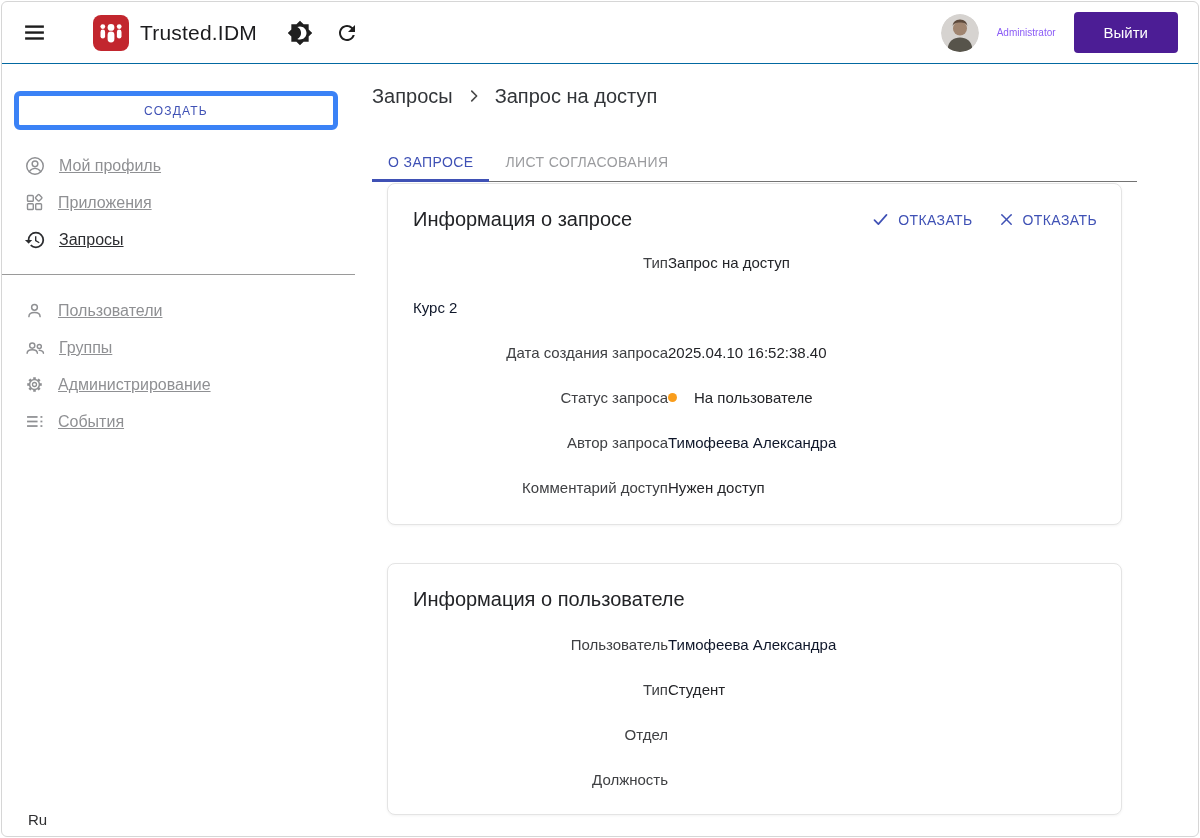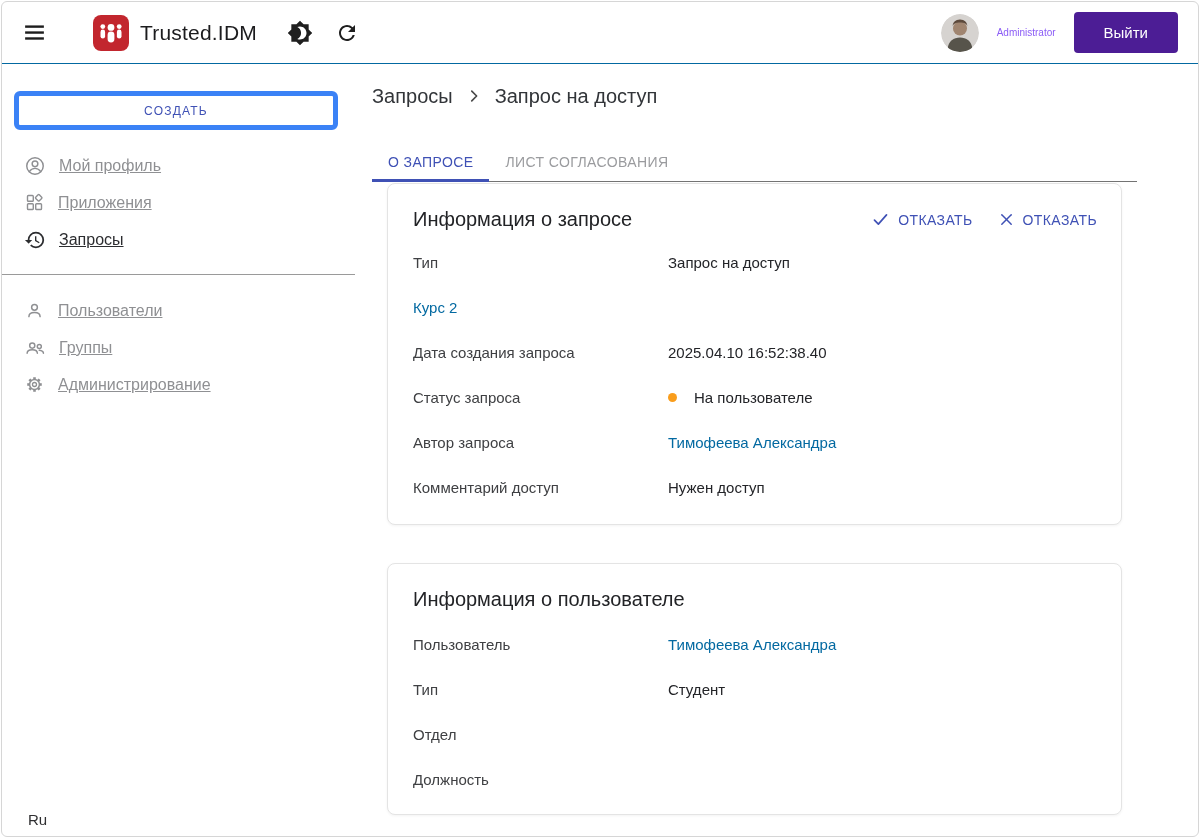--- a/index.html
+++ b/index.html
@@ -57,24 +57,24 @@
   .card-request { margin-top:1px; height:342px; }
   .card-user { margin-top:38px; height:252px; }
   .card-head { display:flex; justify-content:space-between; align-items:flex-start; }
   .card-title { font-size:20px; color:#222326; font-weight:400; }
   .card-actions { display:flex; gap:26px; padding-top:3px; }
   .action-btn { display:flex; align-items:center; gap:9px; color:#3f51b5; font-size:14px;
     font-weight:500; letter-spacing:.4px; background:none; border:none; cursor:pointer;
     font-family:inherit; }
 
   .fields { margin-top:22px; }
-  .frow { display:flex; align-items:center; min-height:19px; margin-bottom:26px; }
+  .frow { display:flex; align-items:center; min-height:19px; margin-bottom:26px;text-align:right; }
   .flabel { width:255px; flex-shrink:0; font-size:15px; color:#3f4043; }
   .fvalue { font-size:15px; color:#232428; display:flex; align-items:center; }
-  .fvalue.link { color:#0369a1; cursor:pointer; }
+  .fvalue.link { color:#0f172a; cursor:pointer; }
   .status-dot { width:9px; height:9px; border-radius:50%; background:#f99d1c;
     display:inline-block; margin-right:17px; }
 </style>
 </head>
 <body>
 
 <div class="page">
 
   <div class="topbar">
     <button class="icon-btn">
@@ -184,20 +184,31 @@
               <line x1="15.96" y1="15.96" x2="17.87" y2="17.87"></line>
               <line x1="12" y1="17.6" x2="12" y2="20.3"></line>
               <line x1="8.04" y1="15.96" x2="6.13" y2="17.87"></line>
               <line x1="6.4" y1="12" x2="3.7" y2="12"></line>
               <line x1="8.04" y1="8.04" x2="6.13" y2="6.13"></line>
               <line x1="12" y1="6.4" x2="12" y2="3.7"></line>
               <line x1="15.96" y1="8.04" x2="17.87" y2="6.13"></line>
             </g>
           </svg>
           <span>Администрирование</span>
+        </div>
+        <div class="nav-item">
+          <svg width="21" height="21" viewBox="0 0 24 24" fill="none" stroke="currentColor" stroke-width="2">
+            <line x1="3.5" y1="6.8" x2="15.5" y2="6.8"></line>
+            <line x1="3.5" y1="12" x2="15.5" y2="12"></line>
+            <line x1="3.5" y1="17.2" x2="15.5" y2="17.2"></line>
+            <line x1="18.8" y1="6.8" x2="21" y2="6.8"></line>
+            <line x1="18.8" y1="12" x2="21" y2="12"></line>
+            <line x1="18.8" y1="17.2" x2="21" y2="17.2"></line>
+          </svg>
+          <span>События</span>
         </div>
       </div>
 
       <span class="lang">Ru</span>
     </div>
 
     <div class="main">
 
       <div class="breadcrumb">
         <span class="crumb-link">Запросы</span>

